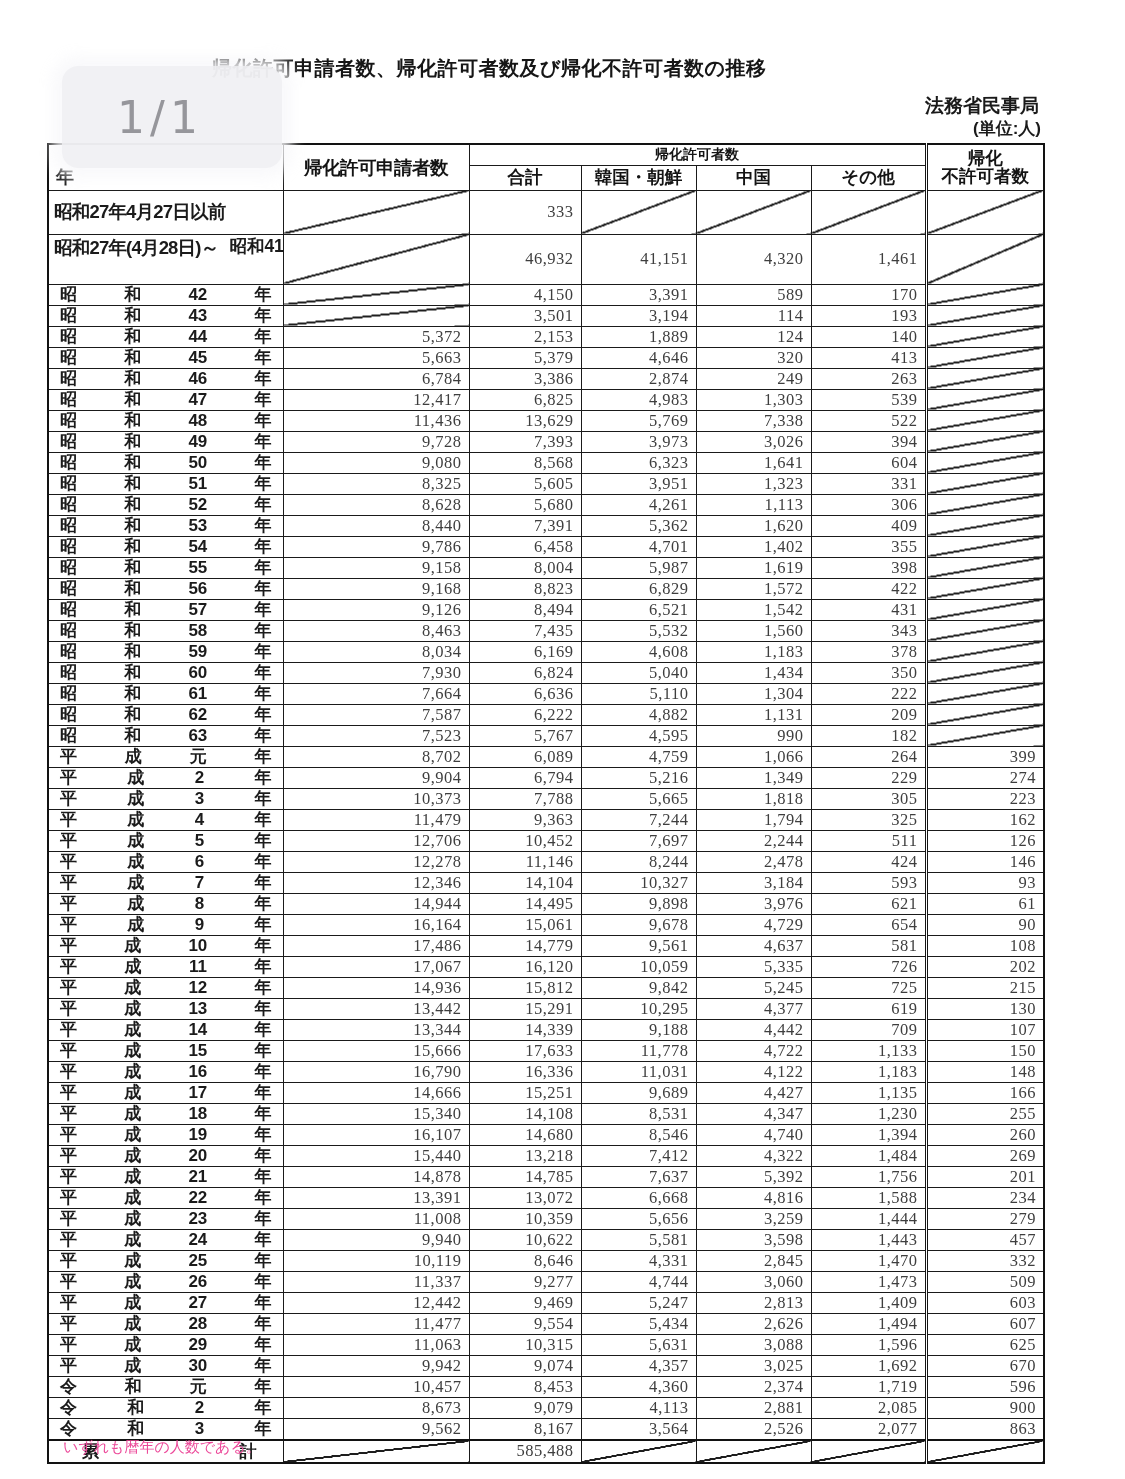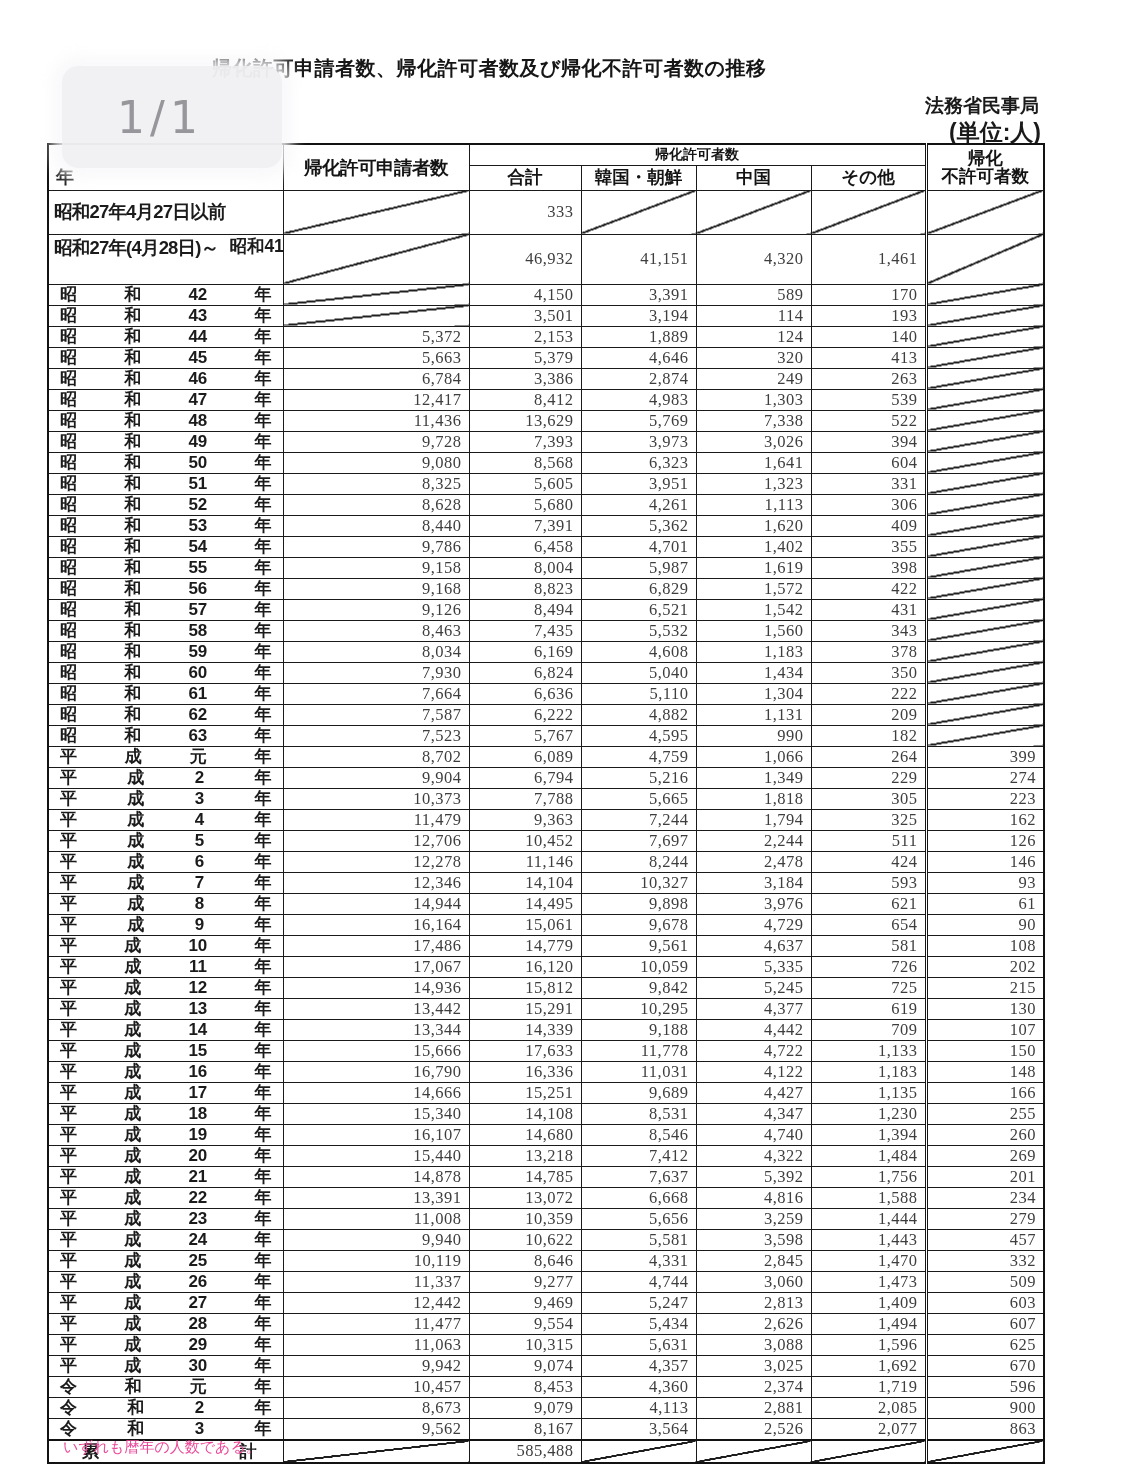--- a/index.html
+++ b/index.html
@@ -3,21 +3,21 @@
 <meta charset="utf-8">
 <style>
   * { margin:0; padding:0; box-sizing:border-box; }
   html,body { width:1125px; height:1479px; background:#ffffff; position:relative; overflow:hidden;
     font-family:"Liberation Sans","DejaVu Sans",sans-serif; }
 
   .doc-title { position:absolute; left:212px; top:55px; font-size:20px; font-weight:600;
     color:#161616; letter-spacing:0.5px; white-space:nowrap; z-index:1; }
 
   .agency { position:absolute; right:86px; top:93px; font-size:19px; font-weight:600; color:#1a1a1a;margin-left:32px; }
-  .unit   { position:absolute; right:84px; top:117px; font-size:23px; font-weight:600; color:#1a1a1a; }
+  .unit   { position:absolute; right:84px; top:117px; font-size:17px; font-weight:600; color:#1a1a1a; }
 
   .page-badge { position:absolute; left:62px; top:66px; width:220px; height:102px;
     background:rgba(241,241,244,0.97); border-radius:16px; z-index:6;
     display:flex; align-items:center; justify-content:center;
     box-shadow:0 0 14px 10px rgba(248,248,250,0.85); }
   .page-badge span { font-family:"DejaVu Sans",sans-serif; font-size:44px; color:#96969b;
     letter-spacing:5px; transform:translateX(-12px); }
 
   table.stats { position:absolute; left:47px; top:143px; width:996px;
     border-collapse:collapse; table-layout:fixed; }
@@ -232,21 +232,21 @@
           <div class="ywrap">
             <div class="yparts">
               <span>昭</span>
               <span>和</span>
               <span>47</span>
               <span>年</span>
             </div>
           </div>
         </td>
         <td class="num">12,417</td>
-        <td class="num">8,412</td>
+        <td class="num">6,825</td>
         <td class="num">4,983</td>
         <td class="num">1,303</td>
         <td class="num">539</td>
         <td class="num den-col diag"></td>
       </tr>
       <tr>
         <td class="ycell">
           <div class="ywrap">
             <div class="yparts">
               <span>昭</span>

